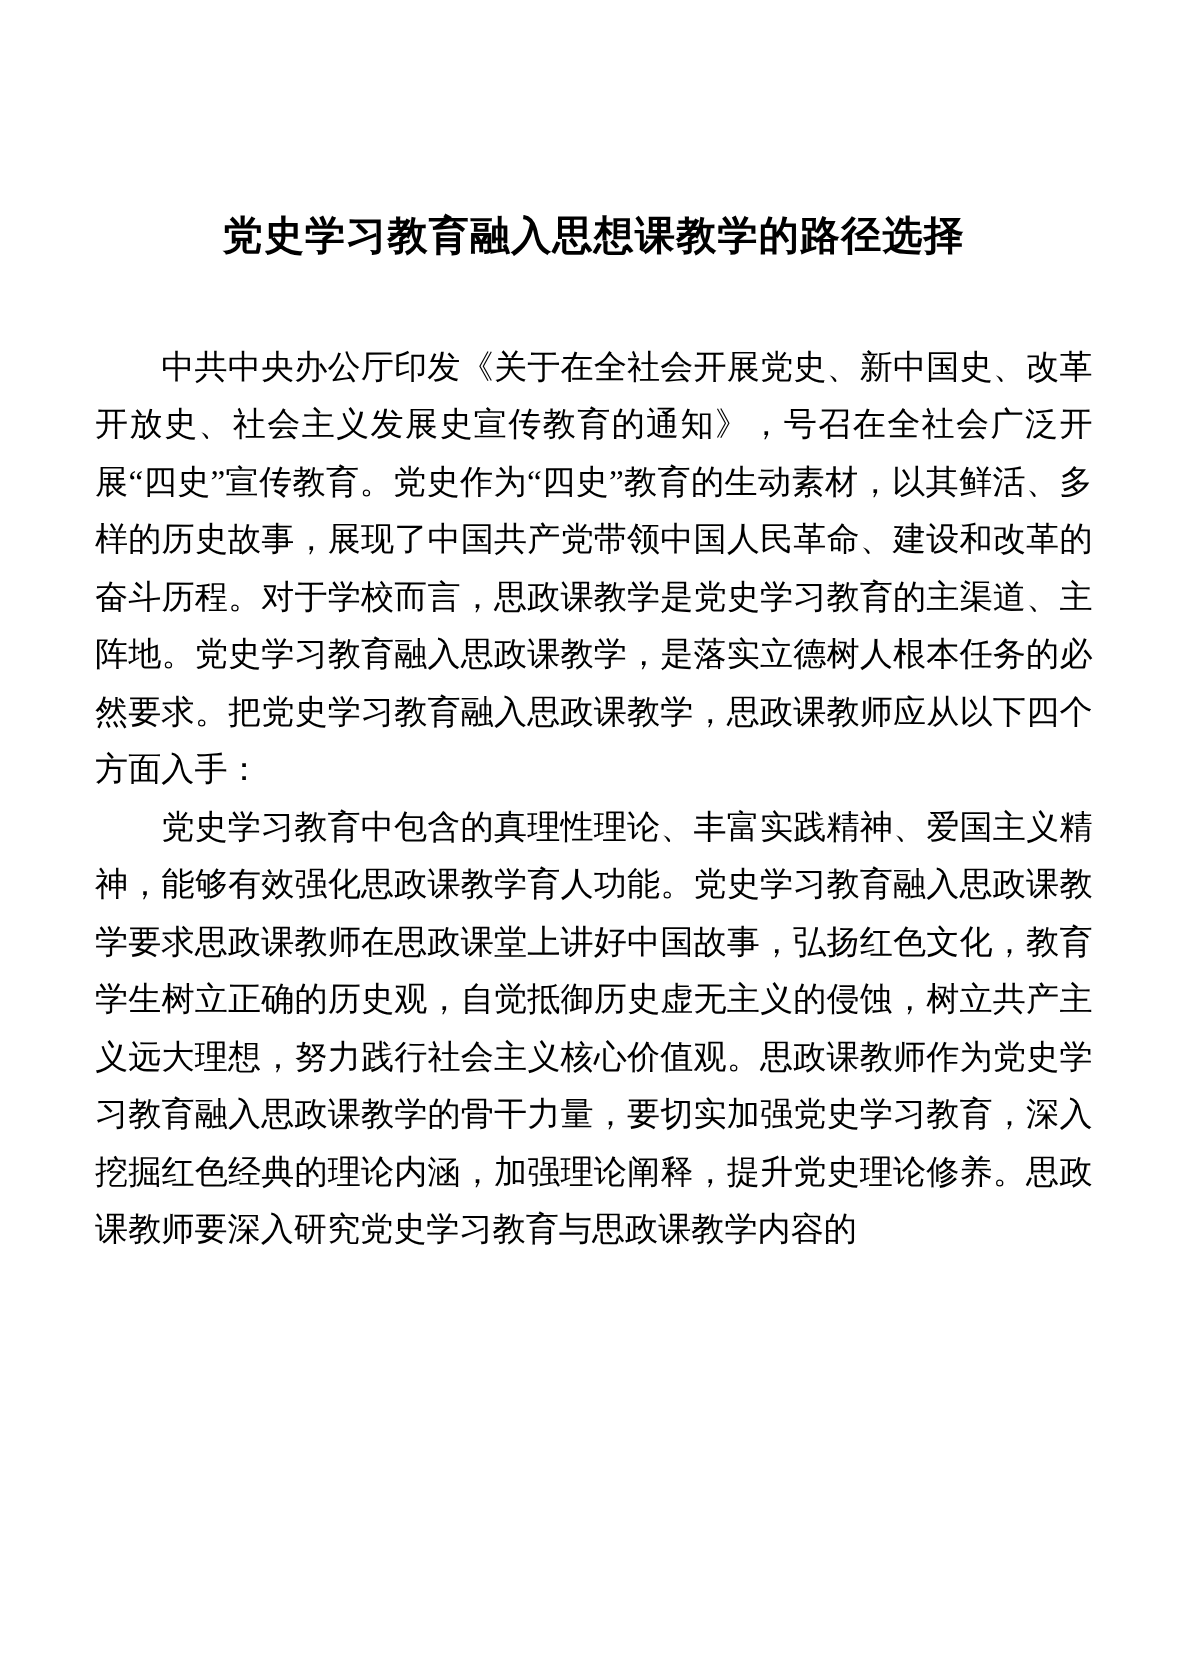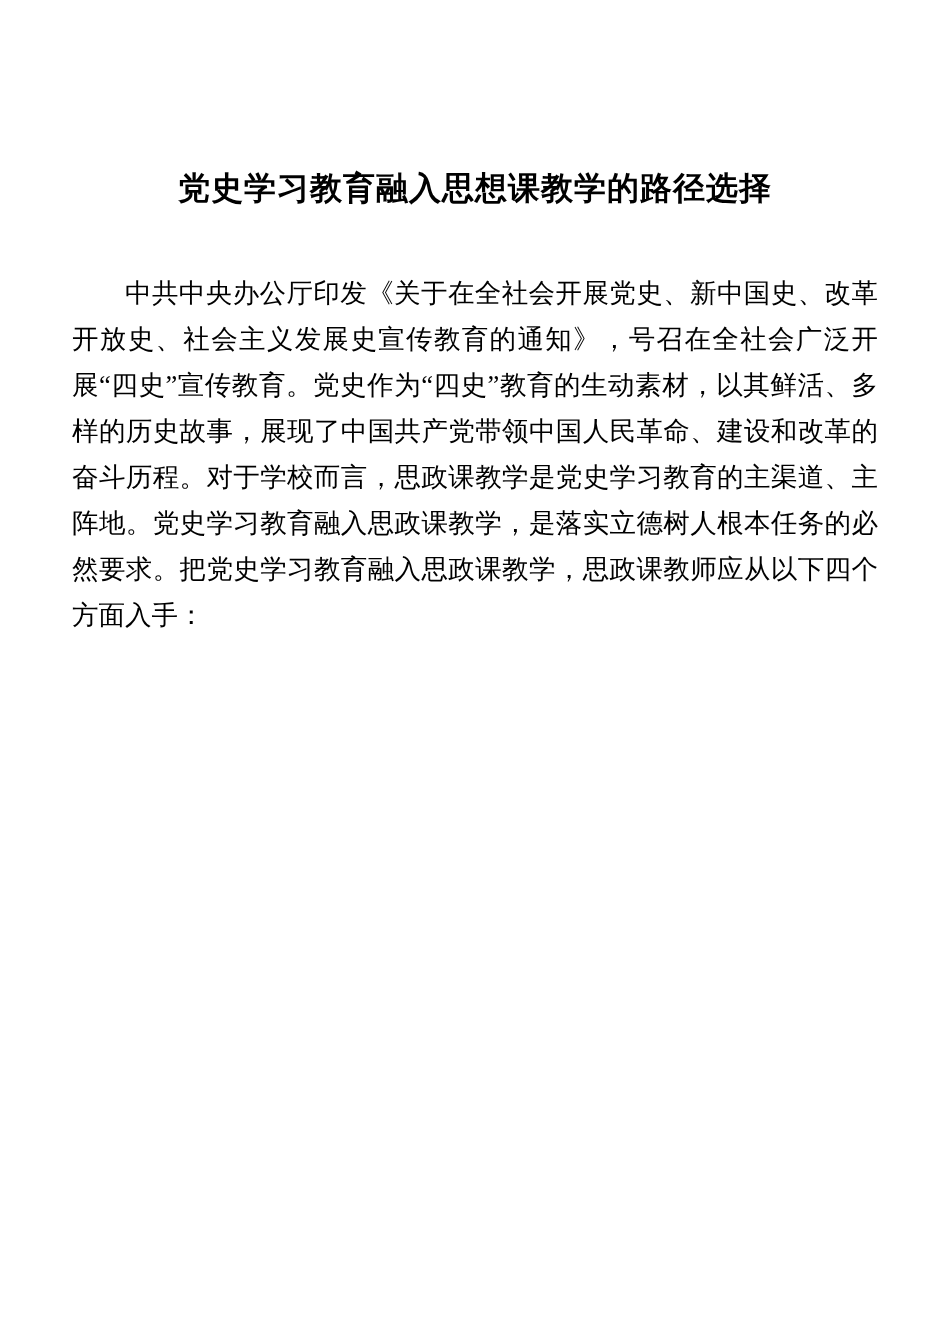--- a/index.html
+++ b/index.html
@@ -13,49 +13,50 @@
     font-family: "Liberation Serif", "DejaVu Serif", serif;
     color: #000000;
     overflow: hidden;
   }
   .page {
     position: relative;
     width: 950px;
     height: 1068px;
     background: #ffffff;
     box-sizing: border-box;
-    padding: 0 59px;
+    padding: 0 76px;
   }
   .doc-title {
     margin: 0;
     padding-top: 168px;
     text-align: center;
     font-family: "Liberation Sans", "DejaVu Sans", sans-serif;
     font-weight: bold;
     font-size: 32px;
     letter-spacing: 1px;
     line-height: 1.3;
     white-space: nowrap;
   }
   .body-block {
     margin-top: 60px;
   }
   p.para {
-    margin: 13px;
+    margin: 0;
     font-size: 26.5px;
     line-height: 46px;
     text-align: justify;
     text-justify: inter-ideograph;
     text-indent: 2em;
   }
 </style>
 </head>
 <body>
 
 <div class="page">
 
   <h1 class="doc-title">党史学习教育融入思想课教学的路径选择</h1>
 
   <div class="body-block">
     <p class="para">中共中央办公厅印发《关于在全社会开展党史、新中国史、改革开放史、社会主义发展史宣传教育的通知》，号召在全社会广泛开展“四史”宣传教育。党史作为“四史”教育的生动素材，以其鲜活、多样的历史故事，展现了中国共产党带领中国人民革命、建设和改革的奋斗历程。对于学校而言，思政课教学是党史学习教育的主渠道、主阵地。党史学习教育融入思政课教学，是落实立德树人根本任务的必然要求。把党史学习教育融入思政课教学，思政课教师应从以下四个方面入手：</p>
+    <p class="para">党史学习教育中包含的真理性理论、丰富实践精神、爱国主义精神，能够有效强化思政课教学育人功能。党史学习教育融入思政课教学要求思政课教师在思政课堂上讲好中国故事，弘扬红色文化，教育学生树立正确的历史观，自觉抵御历史虚无主义的侵蚀，树立共产主义远大理想，努力践行社会主义核心价值观。思政课教师作为党史学习教育融入思政课教学的骨干力量，要切实加强党史学习教育，深入挖掘红色经典的理论内涵，加强理论阐释，提升党史理论修养。思政课教师要深入研究党史学习教育与思政课教学内容的</p>
   </div>
 
 </div>
 
 </body></html>

